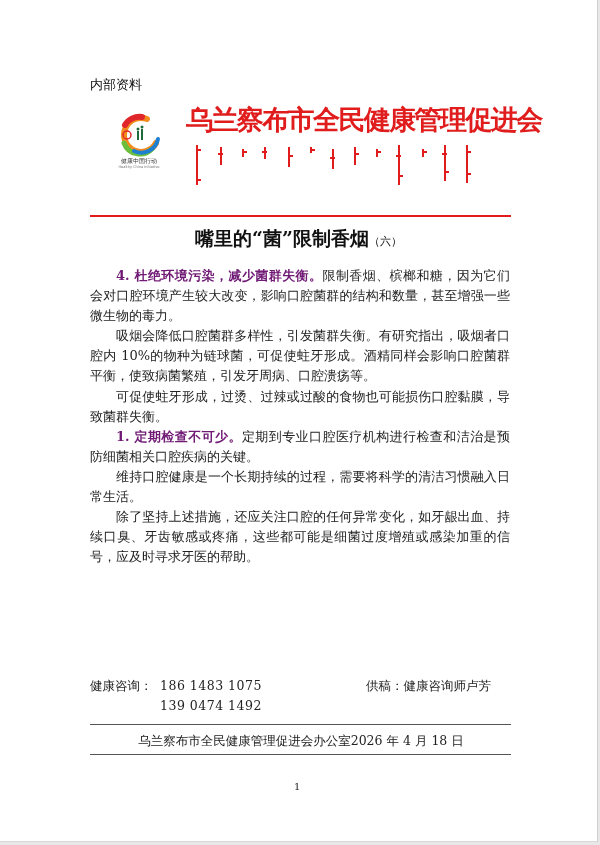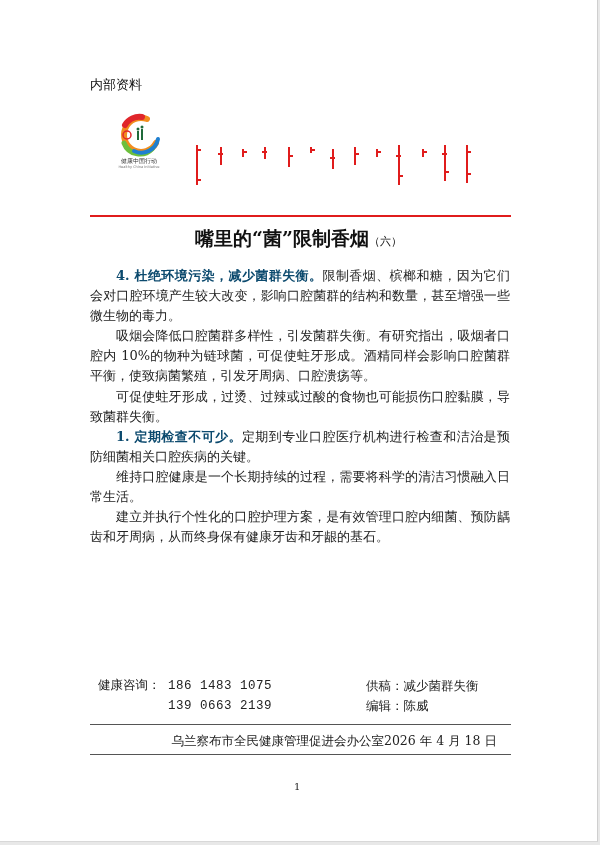--- a/index.html
+++ b/index.html
@@ -40,29 +40,29 @@
   .article-title {
     position: absolute; left: 0; top: 226px; width: 597px; text-align: center;
     font-size: 19px; font-weight: bold; color: #111; white-space: nowrap;
   }
   .article-title .suffix { font-size: 11px; font-weight: normal; }
   .body-text {
     position: absolute; left: 90px; top: 266px; width: 420px; font-size: 13px; line-height: 20.1px;
     text-align: justify; color: #222;
   }
   .body-text p { margin: 0; text-indent: 2em; }
-  .body-text b { color: #0c4a6e; }
+  .body-text b { color: #701a75; }
   .contact { position: absolute; left: 90px; top: 676px; width: 420px; font-size: 12.5px; line-height: 20px; color: #222; }
-  .contact .left { position: absolute; left: 8px; top: 0; white-space: nowrap; font-family: Liberation Mono, monospace; }
+  .contact .left { position: absolute; left: 0; top: 0; white-space: nowrap; }
   .contact .left .num { position: absolute; left: 70px; white-space: nowrap; letter-spacing: 0.5px; }
   .contact .right { position: absolute; left: 276px; top: 0; white-space: nowrap; }
   .rule { position: absolute; left: 90px; width: 421px; height: 1px; background: #555; }
   .footer-row {
     position: absolute; left: 105px; top: 733px; width: 392px; font-size: 12.5px;
-    display: flex; justify-content: flex-end; white-space: nowrap; color: #222;
+    display: flex; justify-content: center; white-space: nowrap; color: #222;
   }
   .page-num { position: absolute; left: 294px; top: 781px; font-size: 10px; color: #222; }
 </style>
 </head>
 <body>
 
 <div class="page">
 
   <div class="internal">内部资料</div>
 
@@ -75,20 +75,21 @@
       <circle cx="15" cy="22" r="4" fill="none" stroke="#e0262b" stroke-width="1.5"></circle>
       <rect x="25" y="18" width="2" height="9" fill="#1f6a3a"></rect>
       <rect x="29" y="16" width="2" height="11" fill="#1f6a3a"></rect>
       <circle cx="26" cy="16" r="1.5" fill="#1f6a3a"></circle>
       <circle cx="30" cy="14" r="1.5" fill="#1f6a3a"></circle>
     </svg>
     <div class="logo-caption">健康中国行动</div>
     <div class="logo-sub">Healthy China Initiative</div>
   </div>
 
+  <div class="org-title">乌兰察布市全民健康管理促进会</div>
 
   <div class="mongol-row">
     <div class="mglyph" style="left:2px">
         <div class="stem" style="top:0;height:40px"></div>
         <div class="tick" style="left:2px;top:4px"></div>
         <div class="tick" style="left:2px;top:34px"></div>
       </div>
     <div class="mglyph" style="left:26px">
         <div class="stem" style="top:2px;height:18px"></div>
         <div class="tick" style="left:0;top:8px"></div>
@@ -147,32 +148,31 @@
   <div class="article-title">
     <span>嘴里的“菌”限制香烟</span><span class="suffix">（六）</span>
   </div>
 
   <div class="body-text">
     <p><b>4. 杜绝环境污染，减少菌群失衡。</b><span>限制香烟、槟榔和糖，因为它们会对口腔环境产生较大改变，影响口腔菌群的结构和数量，甚至增强一些微生物的毒力。</span></p>
     <p><span>吸烟会降低口腔菌群多样性，引发菌群失衡。有研究指出，吸烟者口腔内 10%的物种为链球菌，可促使蛀牙形成。酒精同样会影响口腔菌群平衡，使致病菌繁殖，引发牙周病、口腔溃疡等。</span></p>
     <p><span>可促使蛀牙形成，过烫、过辣或过酸的食物也可能损伤口腔黏膜，导致菌群失衡。</span></p>
     <p><b>1. 定期检查不可少。</b><span>定期到专业口腔医疗机构进行检查和洁治是预防细菌相关口腔疾病的关键。</span></p>
     <p><span>维持口腔健康是一个长期持续的过程，需要将科学的清洁习惯融入日常生活。</span></p>
-    <p><span>建立并执行个性化的口腔护理方案，是有效管理口腔内细菌、预防龋齿和牙周病，从而终身保有健康牙齿和牙龈的基石。</span></p>
+    <p><span>除了坚持上述措施，还应关注口腔的任何异常变化，如牙龈出血、持续口臭、牙齿敏感或疼痛，这些都可能是细菌过度增殖或感染加重的信号，应及时寻求牙医的帮助。</span></p>
   </div>
 
   <div class="contact">
     <div class="left">
       <span>健康咨询：</span>
       <span class="num" style="top:0">186 1483 1075</span>
-      <span class="num" style="top:20px">139 0663 2139</span>
+      <span class="num" style="top:20px">139 0474 1492</span>
     </div>
     <div class="right">
-      <div><span>供稿：</span><span>减少菌群失衡</span></div>
-      <div><span>编辑：</span><span>陈威</span></div>
+      <div><span>供稿：</span><span>健康咨询师卢芳</span></div>
     </div>
   </div>
 
   <div class="rule" style="top:724px"></div>
   <div class="footer-row">
     <span>乌兰察布市全民健康管理促进会办公室</span>
     <span>2026 年 4 月 18 日</span>
   </div>
   <div class="rule" style="top:754px"></div>
 

